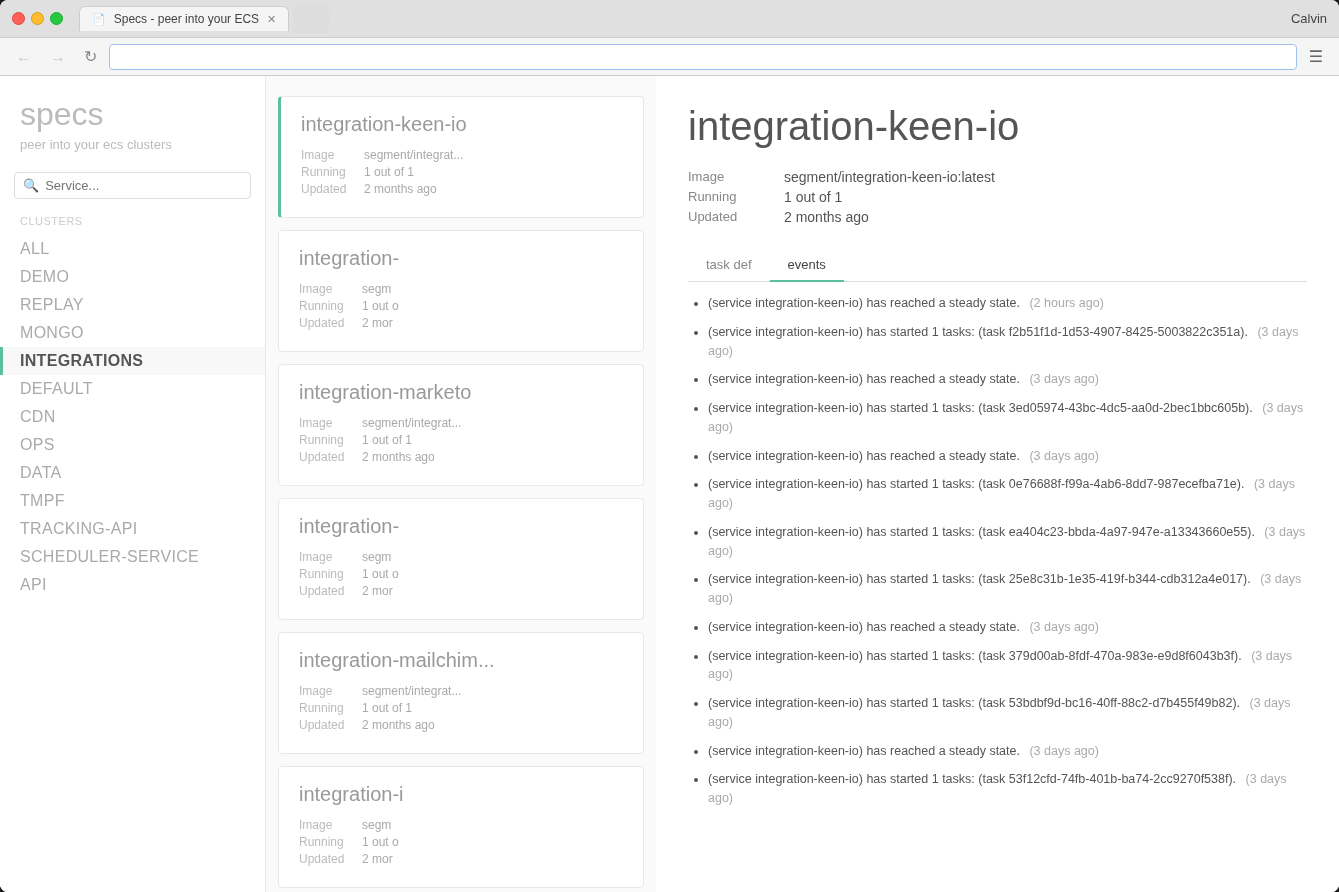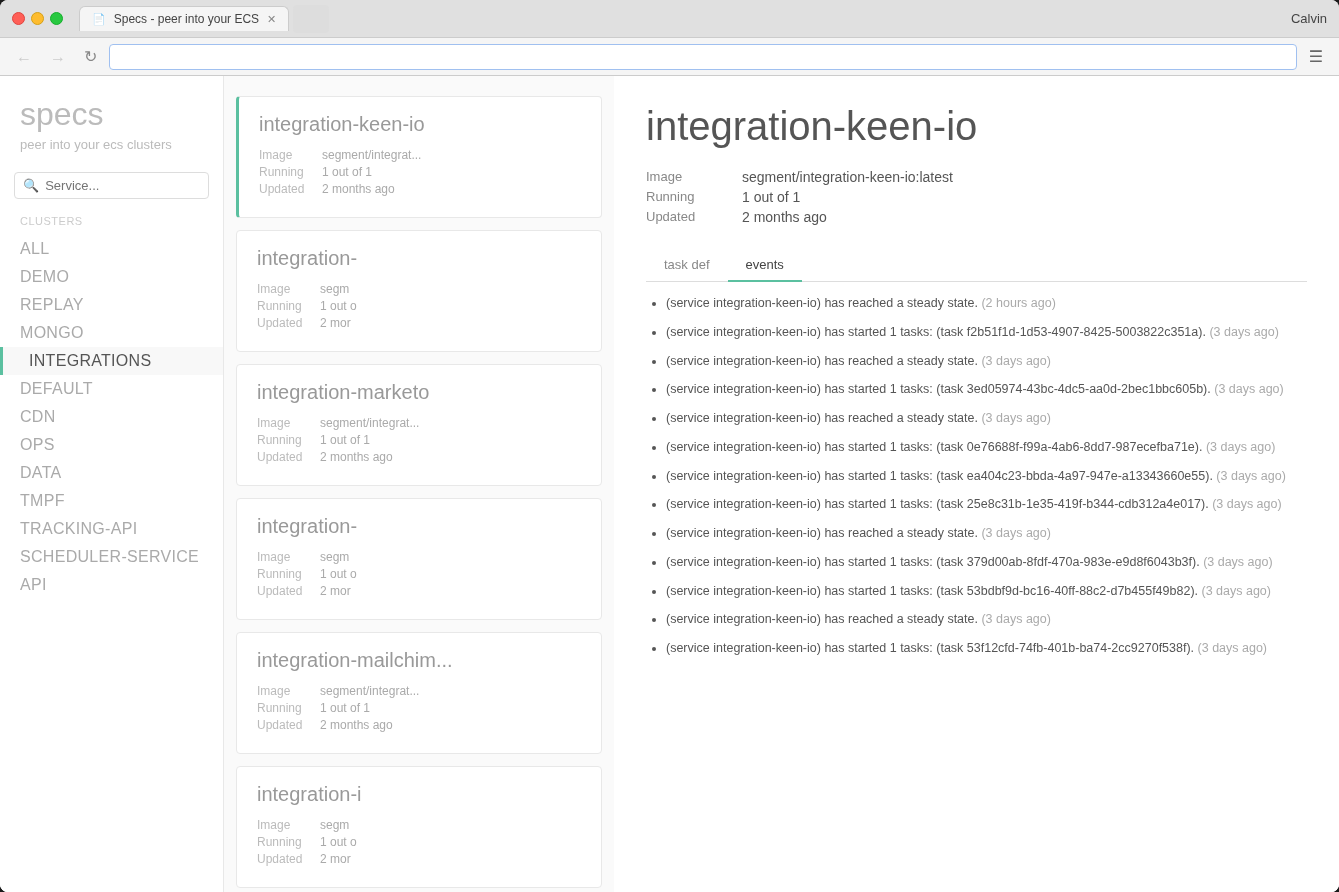--- a/index.html
+++ b/index.html
@@ -135,21 +135,21 @@
     
     .app-content {
       display: flex;
       flex: 1;
       overflow: hidden;
       background: white;
     }
 
     
     .sidebar {
-      width: 224px;
+      width: 266px;
       flex-shrink: 0;
       background: white;
       border-right: 1px solid #e8e8e8;
       padding: 20px 0 0 0;
       overflow-y: auto;
     }
 
     .app-title {
       font-size: 32px;
       font-weight: 300;
@@ -198,22 +198,23 @@
     .cluster-item {
       padding: 5px 20px;
       font-size: 16px;
       color: #aaa;
       cursor: pointer;
       letter-spacing: 0.3px;
     }
     .cluster-item.active {
       color: #555;
       border-left: 3px solid #5bc0a0;
-      padding-left: 26px;
+      padding-left: 17px;
       background: #f8f8f8;
+      font-weight: bold;
     }
 
     
     .main-area {
       flex: 1;
       display: flex;
       overflow: hidden;
     }
 
     
@@ -323,20 +324,21 @@
 
     .event-item {
       font-size: 12.5px;
       color: #555;
       margin-bottom: 10px;
       line-height: 1.5;
     }
 
     .event-time {
       color: #aaa;
+      margin-left: 6px;
     }
   </style>
 </head>
 <body>
 
 <div class="browser-window">
 
   <div class="title-bar">
     <div class="traffic-lights">
       <div class="traffic-light tl-close"></div>

